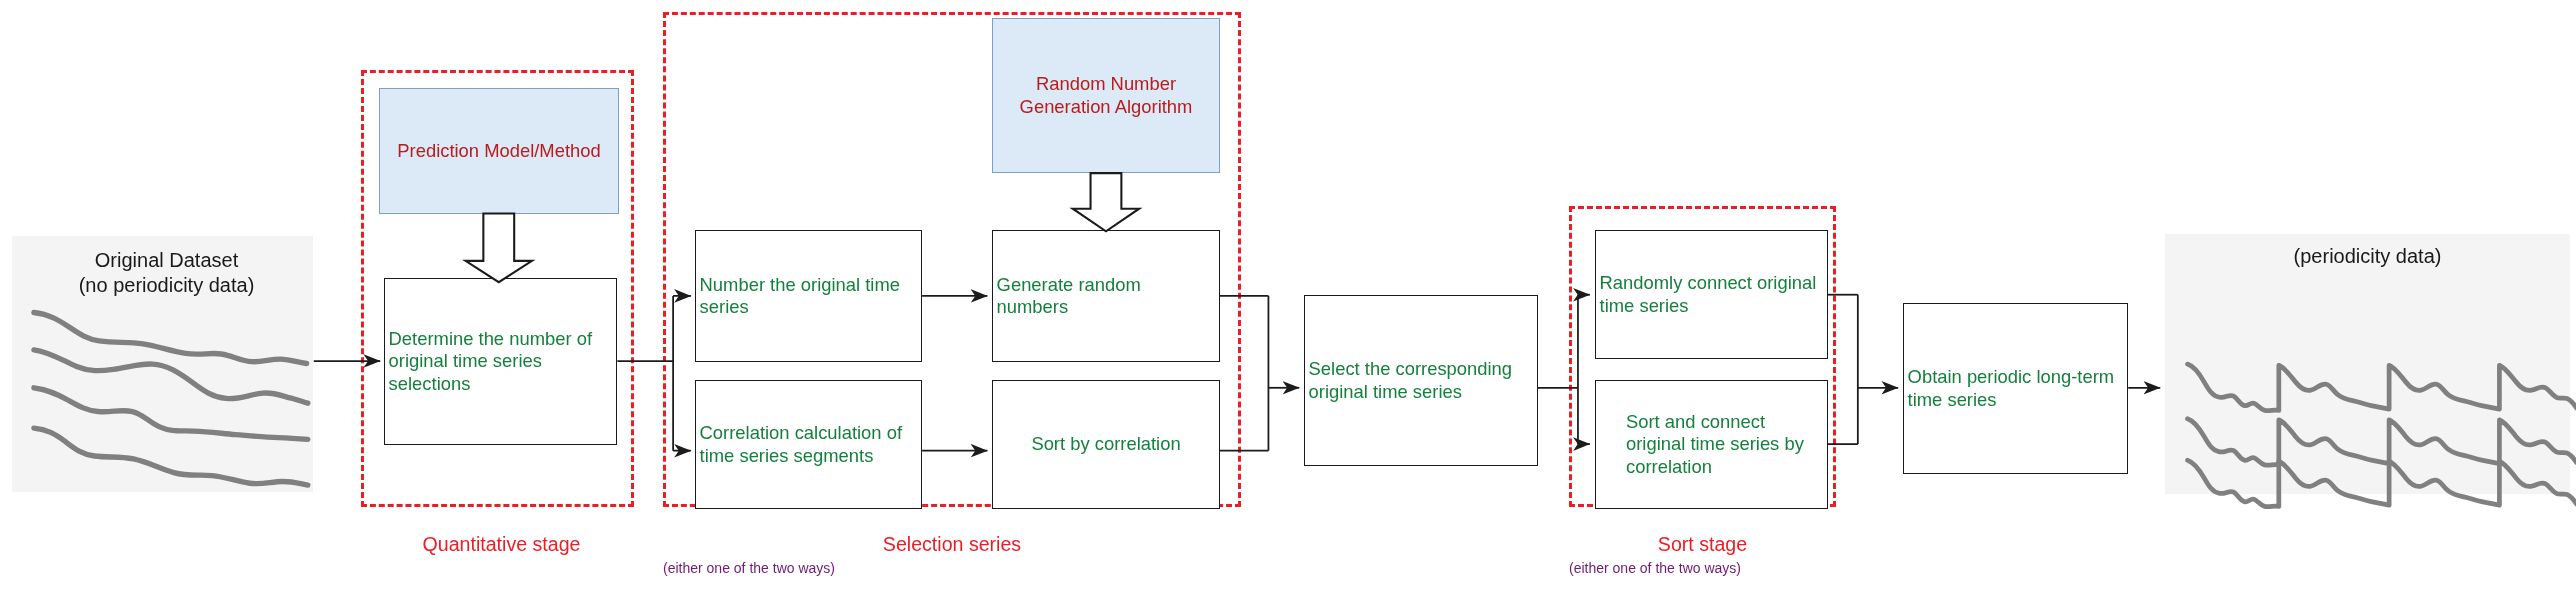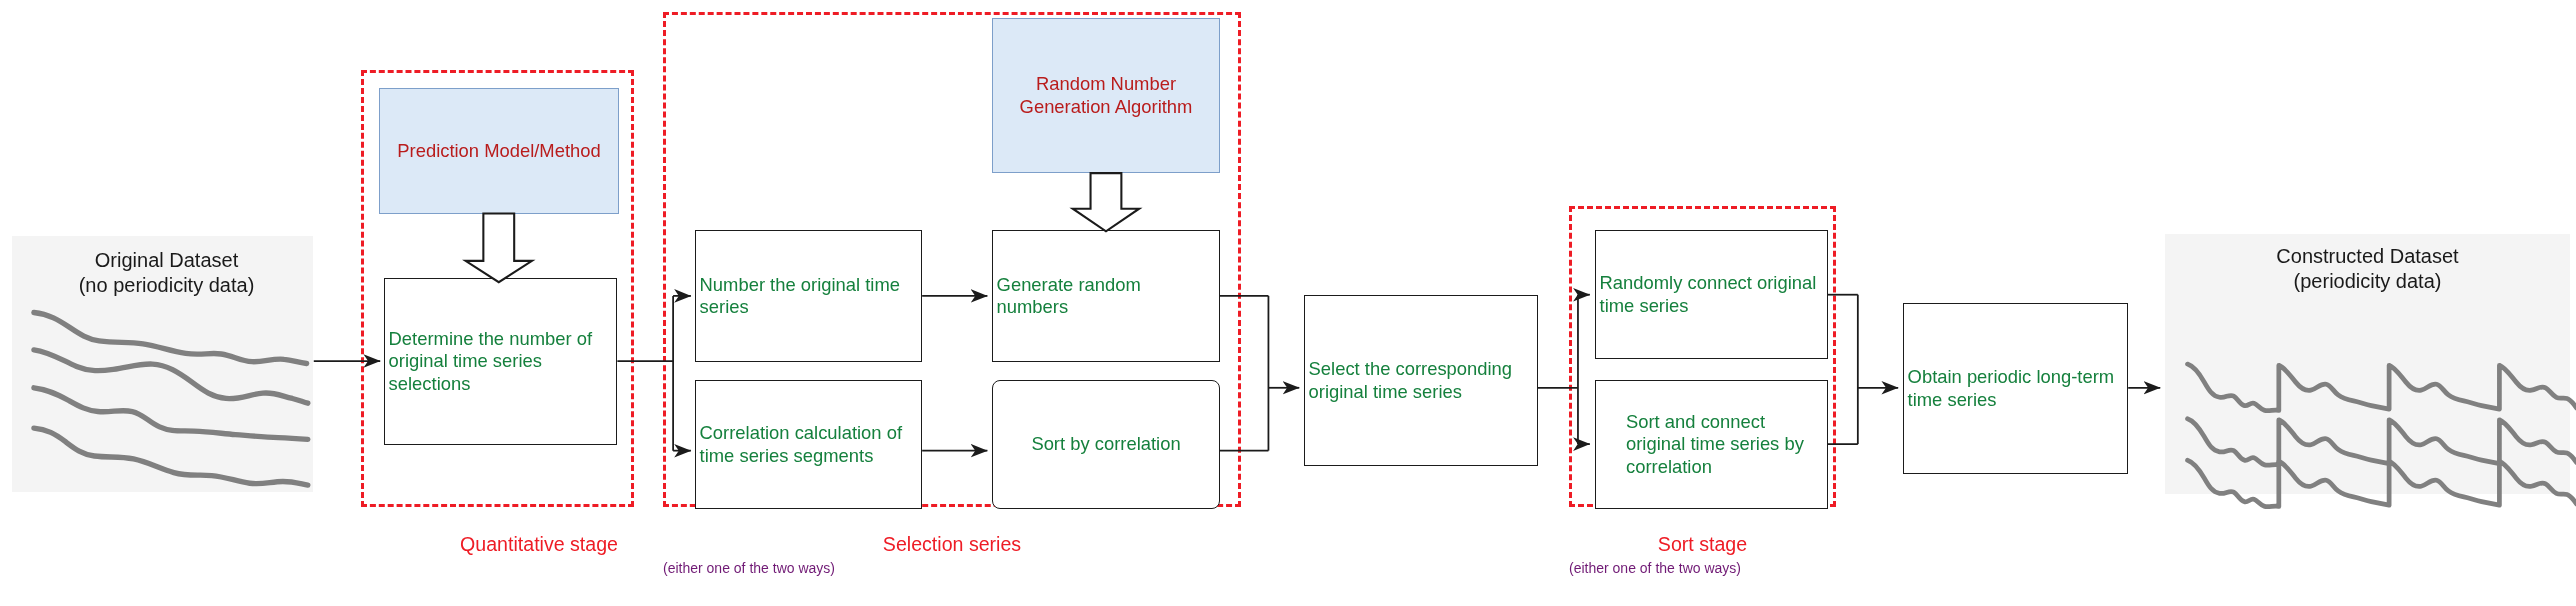--- a/index.html
+++ b/index.html
@@ -30,49 +30,48 @@
 <div id="stage">
 
   <div class="panel" style="left:12px;top:236px;width:301px;height:256px;"></div>
   <div class="panel-title" style="left:16px;top:248px;width:301px;">
     <div>Original Dataset</div>
     <div>(no periodicity data)</div>
   </div>
 
   <div class="panel" style="left:2165px;top:234px;width:405px;height:260px;"></div>
   <div class="panel-title" style="left:2165px;top:244px;width:405px;">
-    <div>Constructed Dataset</div>
     <div>(periodicity data)</div>
   </div>
 
   <div class="dash-box" style="left:361px;top:70px;width:273px;height:437px;"></div>
   <div class="dash-box" style="left:663px;top:12px;width:578px;height:495px;"></div>
   <div class="dash-box" style="left:1569px;top:206px;width:267px;height:301px;"></div>
 
-  <div class="stage-label" style="left:345px;top:533px;width:273px;text-align:right;">Quantitative stage</div>
+  <div class="stage-label" style="left:365px;top:533px;width:273px;">Quantitative stage</div>
 
   <div class="stage-label" style="left:663px;top:533px;width:578px;">Selection series</div>
   <div class="stage-sub" style="left:663px;top:560px;width:578px;">(either one of the two ways)</div>
 
   <div class="stage-label" style="left:1569px;top:533px;width:267px;">Sort stage</div>
   <div class="stage-sub" style="left:1569px;top:560px;width:267px;">(either one of the two ways)</div>
 
   <div class="blue-box" style="left:379px;top:88px;width:240px;height:126px;">Prediction Model/Method</div>
 
   <div class="proc-box" style="left:384px;top:278px;width:233px;height:167px;">Determine the number of original time series selections</div>
 
   <div class="blue-box" style="left:992px;top:18px;width:228px;height:155px;">Random Number Generation Algorithm</div>
 
   <div class="proc-box" style="left:695px;top:230px;width:227px;height:132px;">Number the original time series</div>
 
   <div class="proc-box" style="left:992px;top:230px;width:228px;height:132px;">Generate random numbers</div>
 
   <div class="proc-box" style="left:695px;top:380px;width:227px;height:129px;">Correlation calculation of time series segments</div>
 
-  <div class="proc-box" style="left:992px;top:380px;width:228px;height:129px;border-radius:8px;">Sort by correlation</div>
+  <div class="proc-box" style="left:992px;top:380px;width:228px;height:129px;">Sort by correlation</div>
 
   <div class="proc-box" style="left:1304px;top:295px;width:234px;height:171px;">Select the corresponding original time series</div>
 
   <div class="proc-box" style="left:1595px;top:230px;width:233px;height:129px;">Randomly connect original time series</div>
 
   <div class="proc-box" style="left:1595px;top:380px;width:233px;height:129px;padding-left:30px;">Sort and connect original time series by correlation</div>
 
   <div class="proc-box" style="left:1903px;top:303px;width:225px;height:171px;">Obtain periodic long-term time series</div>
 
   <svg class="ov" viewBox="0 0 4342 1022">

